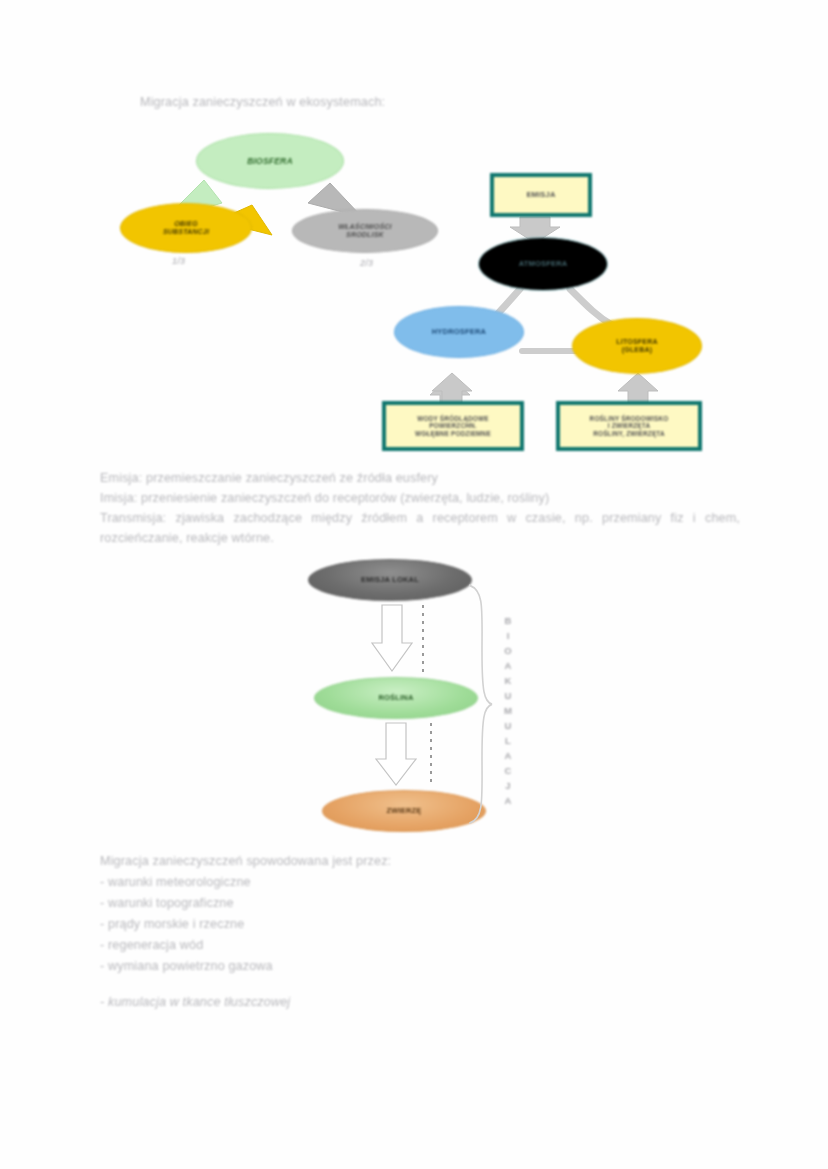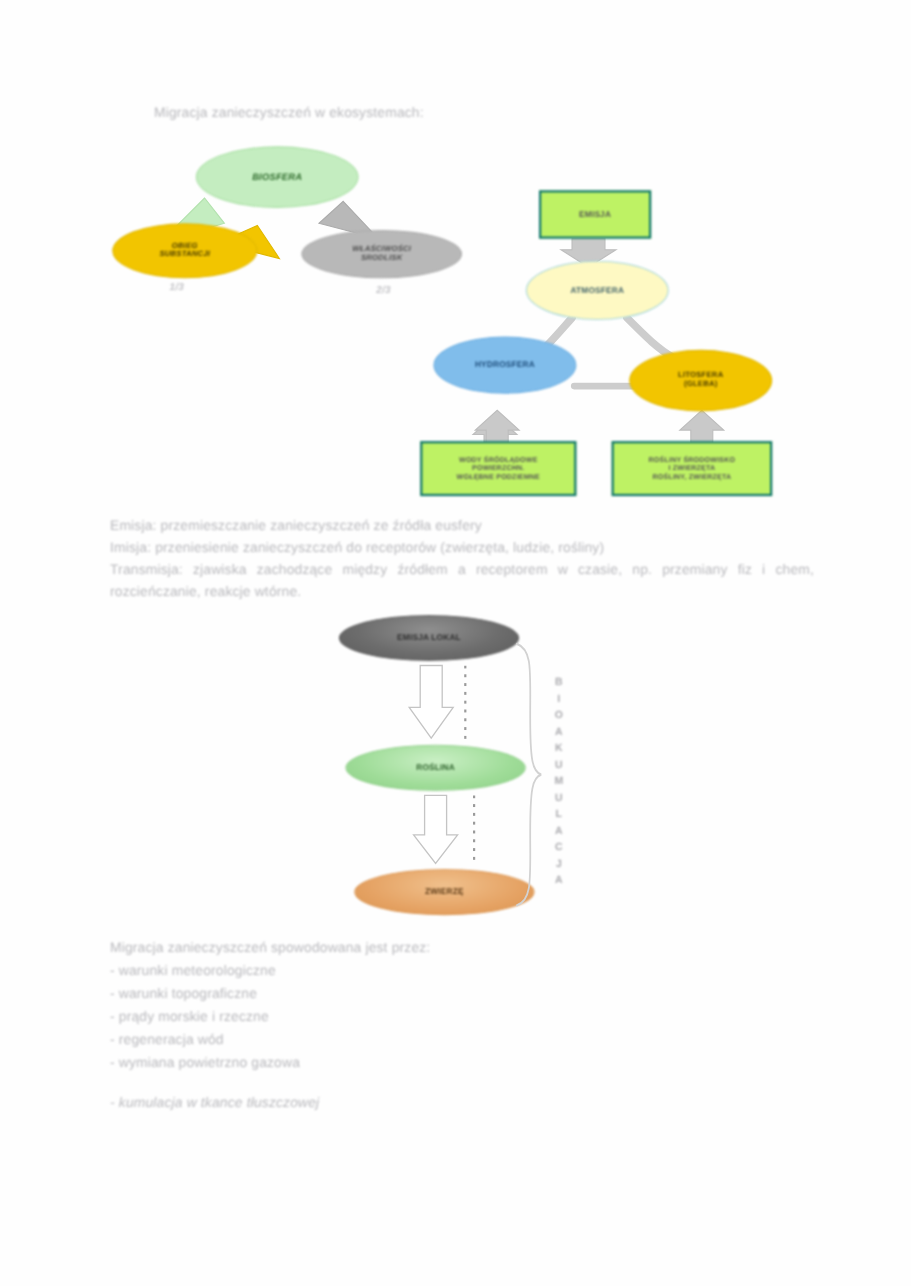--- a/index.html
+++ b/index.html
@@ -54,22 +54,22 @@
     display: block;
     width: 94%;
     line-height: 1.18;
     filter: blur(0.55px);
   }
 
   
   .c-green   { background: #c4edc0; border: 1px solid #a9dfa4; color: #2f6b2c; }
   .c-gold    { background: #f2c500; border: 1px solid #e0b800; color: #4a3d00; }
   .c-grey    { background: #b8b8b8; border: 1px solid #ababab; color: #4e4e4e; }
-  .c-greybox { background: #bef264; border: 2px solid #0f766e; color: #555555; }
-  .c-cyan    { background: #fef9c3; border: 1px solid #a5d6da; color: #41636a; }
+  .c-greybox { background: #fef9c3; border: 4px solid #0f766e; color: #555555; }
+  .c-cyan    { background: #000000; border: 1px solid #a5d6da; color: #41636a; }
   .c-blue    { background: #80bdeb; border: 1px solid #6fb0e2; color: #1d4c7a; }
   .c-darkgrey{
     background: radial-gradient(ellipse at 50% 32%, #8f8f8f 0%, #6d6d6d 55%, #5a5a5a 100%);
     border: 1px solid #6a6a6a; color: #2e2e2e;
   }
   .c-mint {
     background: radial-gradient(ellipse at 50% 34%, #c9efc4 0%, #9fdc98 60%, #8ccf86 100%);
     border: 1px solid #95d18f; color: #2c5f2a;
   }
   .c-orange {
@@ -115,21 +115,21 @@
   }
   .vert-text span { display: block; }
 </style>
 </head>
 <body>
 
 <div class="page">
 
   <div class="doc-text" style="top:92px;padding-left:40px;">Migracja zanieczyszczeń w ekosystemach:</div>
 
-  <div class="diagram" style="left:94px; top:125px; width:340px; height:150px;font-style:italic;">
+  <div class="diagram" style="left:112px; top:125px; width:340px; height:150px;font-style:italic;">
 
     <svg class="tail" style="left:0; top:0;" width="340" height="150" viewBox="0 0 340 150">
       <path d="M92,55 L52,95 L110,78 Z" fill="#c4edc0" stroke="#b3e2ae" stroke-width="1"></path>
       <path d="M218,58 L250,92 L196,78 Z" fill="#b8b8b8" stroke="#ababab" stroke-width="1"></path>
       <path d="M140,80 L160,110 L104,96 Z" fill="#f2c500" stroke="#e0b800" stroke-width="1"></path>
     </svg>
 
     <div class="ellipse c-green" style="left:84px; top:8px; width:148px; height:56px; font-size:8.5px;">
       <span class="shape-label">BIOSFERA</span>
     </div>

